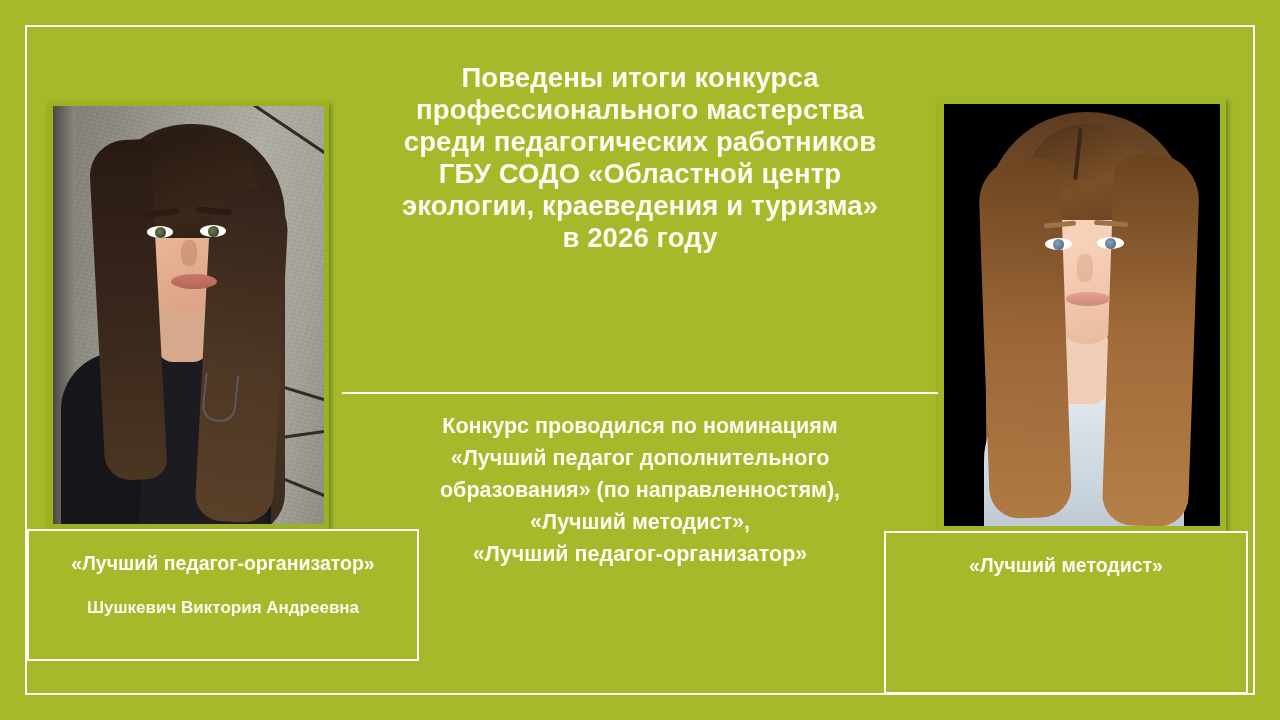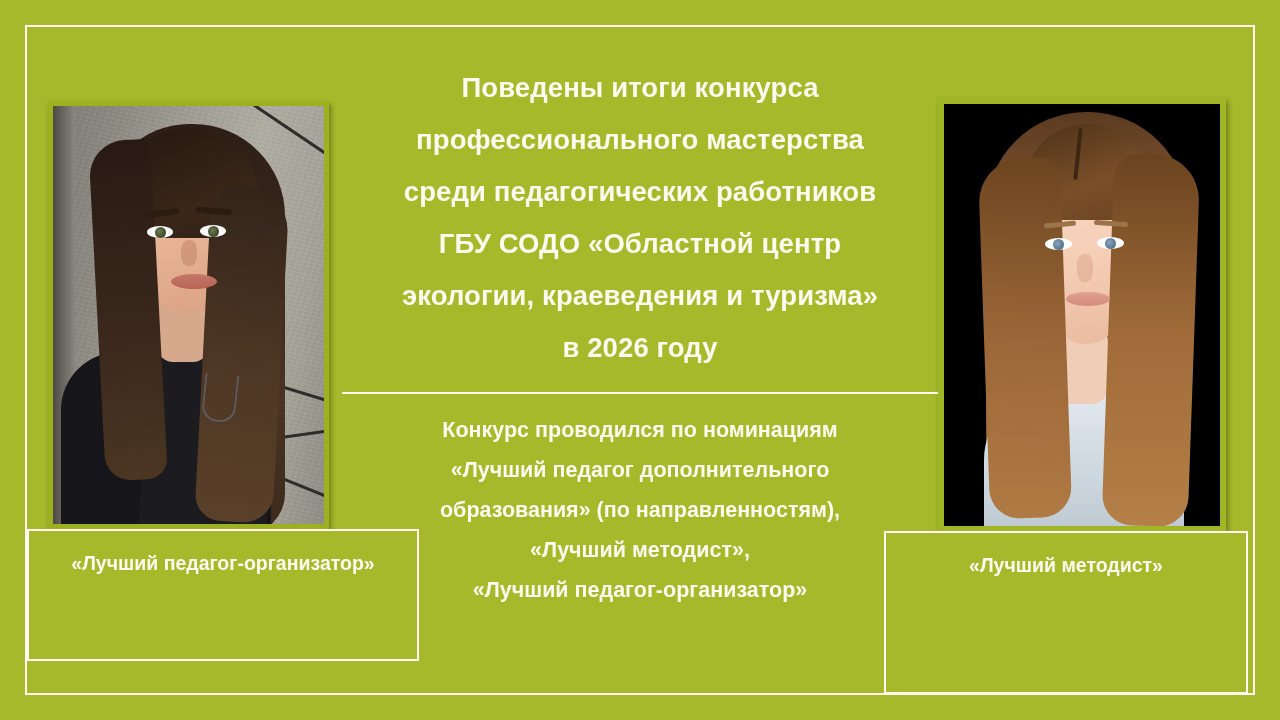--- a/index.html
+++ b/index.html
@@ -350,42 +350,42 @@
   }
   .slide-title {
     position: absolute;
     left: 0;
     top: 12px;
     width: 600px;
     text-align: center;
     color: #fbfbef;
     font-size: 27.5px;
     font-weight: bold;
-    line-height: 52px;
+    line-height: 32px;
     letter-spacing: .1px;
     white-space: pre-line;
   }
   .divider {
     position: absolute;
     left: 2px;
     top: 342px;
     width: 596px;
     height: 0;
     border-top: 2px solid #fcfcf1;
   }
   .subtitle {
     position: absolute;
     left: 0;
     top: 360px;
     width: 600px;
     text-align: center;
     color: #fbfbef;
     font-size: 21.5px;
     font-weight: bold;
-    line-height: 40px;
+    line-height: 32px;
     white-space: pre-line;
   }
 
   
   .caption-box {
     position: absolute;
     box-sizing: border-box;
     border: 2px solid #fdfdf2;
     background: #a5b92b;
     text-align: center;
@@ -492,19 +492,20 @@
     <div class="divider"></div>
     <div class="subtitle">Конкурс проводился по номинациям
 «Лучший педагог дополнительного
 образования»  (по направленностям),
 «Лучший методист»,
 «Лучший педагог-организатор»</div>
   </div>
 
   <div class="caption-box caption-left">
     <p class="caption-title">«Лучший педагог-организатор»</p>
+    <p class="caption-name">Шушкевич  Виктория Андреевна</p>
   </div>
 
   <div class="caption-box caption-right">
     <p class="caption-title">«Лучший методист»</p>
   </div>
 
 </div>
 
 </body></html>

